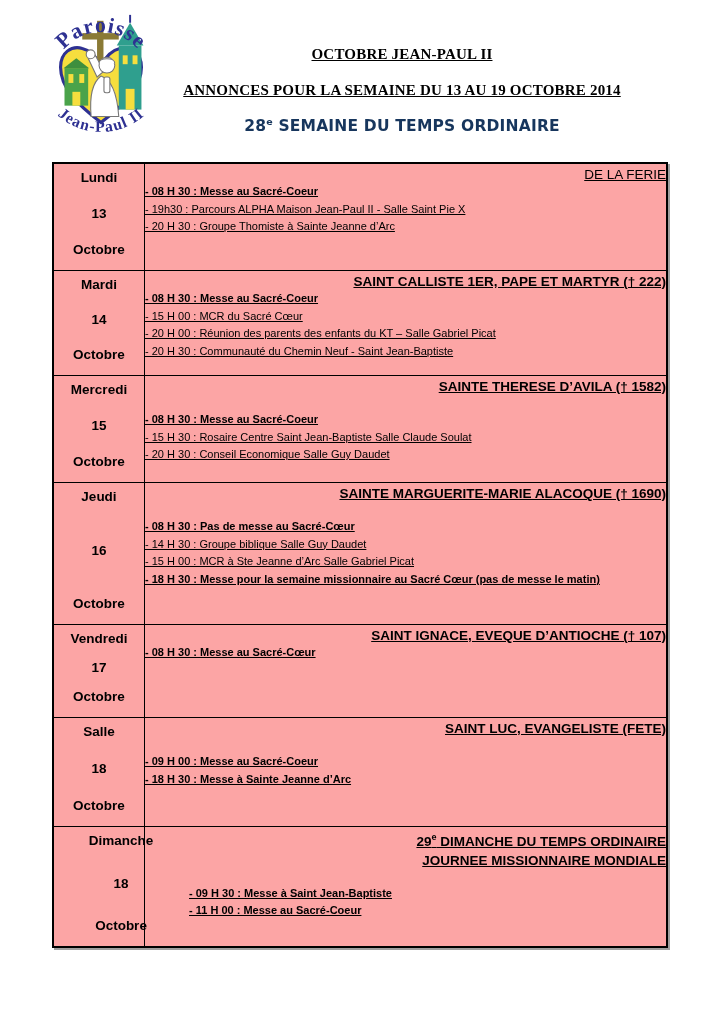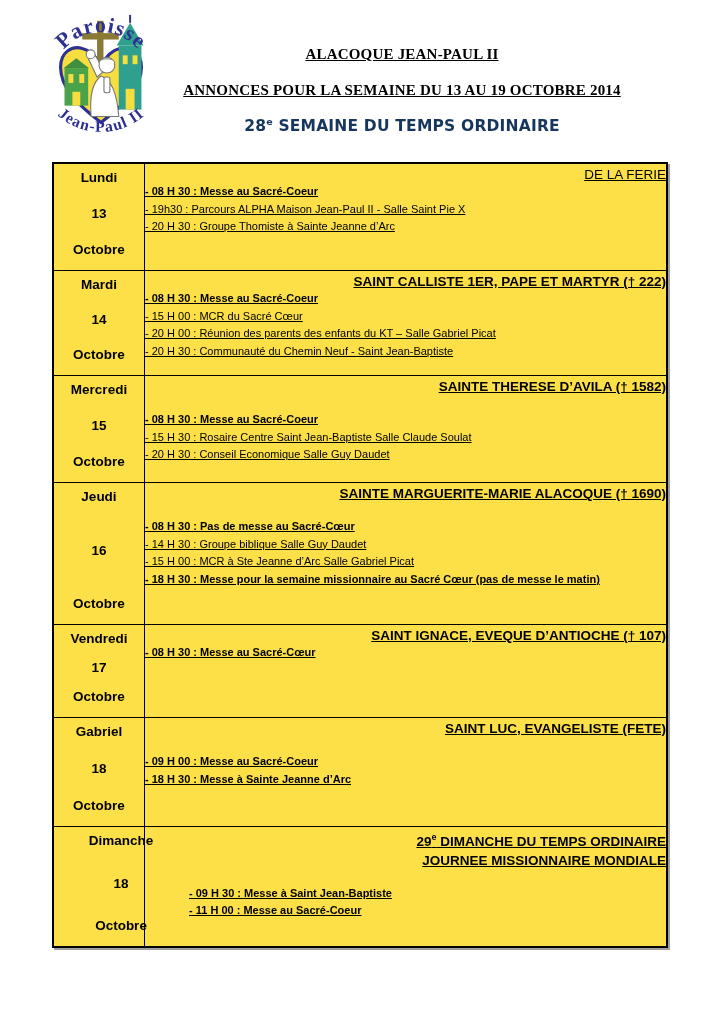--- a/index.html
+++ b/index.html
@@ -17,21 +17,21 @@
   }
   .header-line2{margin-top:19px;}
   .week-heading{
     margin-top:17px;font-family:"DejaVu Sans",sans-serif;font-weight:bold;
     font-size:15.5px;color:var(--heading-blue,#17365d);letter-spacing:.2px;
   }
   .week-heading sup{font-size:9.5px;}
   
   table.schedule{
     position:absolute;left:52px;top:162px;width:611px;
-    border-collapse:collapse;table-layout:fixed;background:#fde047;
+    border-collapse:collapse;table-layout:fixed;background:#fca5a5;
     border:2px solid #000;box-shadow:2px 2px 0 #9f9f9f;
   }
   table.schedule td{border:1px solid #000;vertical-align:top;padding:0;}
   td.day-cell{width:90px;}
   td.content-cell{width:521px;padding:2px 7px 2px 8px;}
   .schedule tr:nth-child(1)>td{height:106px;}
   .schedule tr:nth-child(2)>td{height:104px;}
   .schedule tr:nth-child(3)>td{height:106px;}
   .schedule tr:nth-child(4)>td{height:141px;}
   .schedule tr:nth-child(5)>td{height:92px;}
@@ -93,21 +93,21 @@
     </g>
     <text style="font-family:'Liberation Serif',serif;font-weight:bold;font-size:22px;letter-spacing:1px;fill:var(--logo-navy,#2e3192)">
       <textPath href="#arcTop" startOffset="50%" text-anchor="middle">Paroisse</textPath>
     </text>
     <text style="font-family:'Liberation Serif',serif;font-weight:bold;font-size:16px;letter-spacing:1px;fill:var(--logo-navy,#2e3192)">
       <textPath href="#arcBottom" startOffset="50%" text-anchor="middle">Jean-Paul II</textPath>
     </text>
   </svg>
 
   <div class="header-block">
-    <div class="header-line1">ALACOQUE JEAN-PAUL II</div>
+    <div class="header-line1">OCTOBRE JEAN-PAUL II</div>
     <div class="header-line2">ANNONCES POUR LA SEMAINE DU 13 AU 19 OCTOBRE 2014</div>
     <div class="week-heading"><span>28</span><sup>e</sup><span> SEMAINE DU TEMPS ORDINAIRE</span></div>
   </div>
 
   <table class="schedule">
     <tbody id="schedule-body">
         <tr>
           <td class="day-cell">
             <div class="day-wrap">
               <div class="day-name">Lundi</div>
@@ -180,21 +180,21 @@
             </div>
           </td>
           <td class="content-cell">
             <div class="row-title b">SAINT IGNACE, EVEQUE D’ANTIOCHE († 107)</div>
             <div class="event b">- 08 H 30 : Messe au Sacré-Cœur</div>
           </td>
         </tr>
         <tr>
           <td class="day-cell">
             <div class="day-wrap">
-              <div class="day-name">Gabriel</div>
+              <div class="day-name">Salle</div>
               <div class="day-date">18</div>
               <div class="day-month">Octobre</div>
             </div>
           </td>
           <td class="content-cell">
             <div class="row-title b">SAINT LUC, EVANGELISTE (FETE)</div>
             <div class="spacer"></div>
             <div class="event b">- 09 H 00 : Messe au Sacré-Coeur</div>
             <div class="event b">- 18 H 30 : Messe à Sainte Jeanne d’Arc</div>
           </td>

